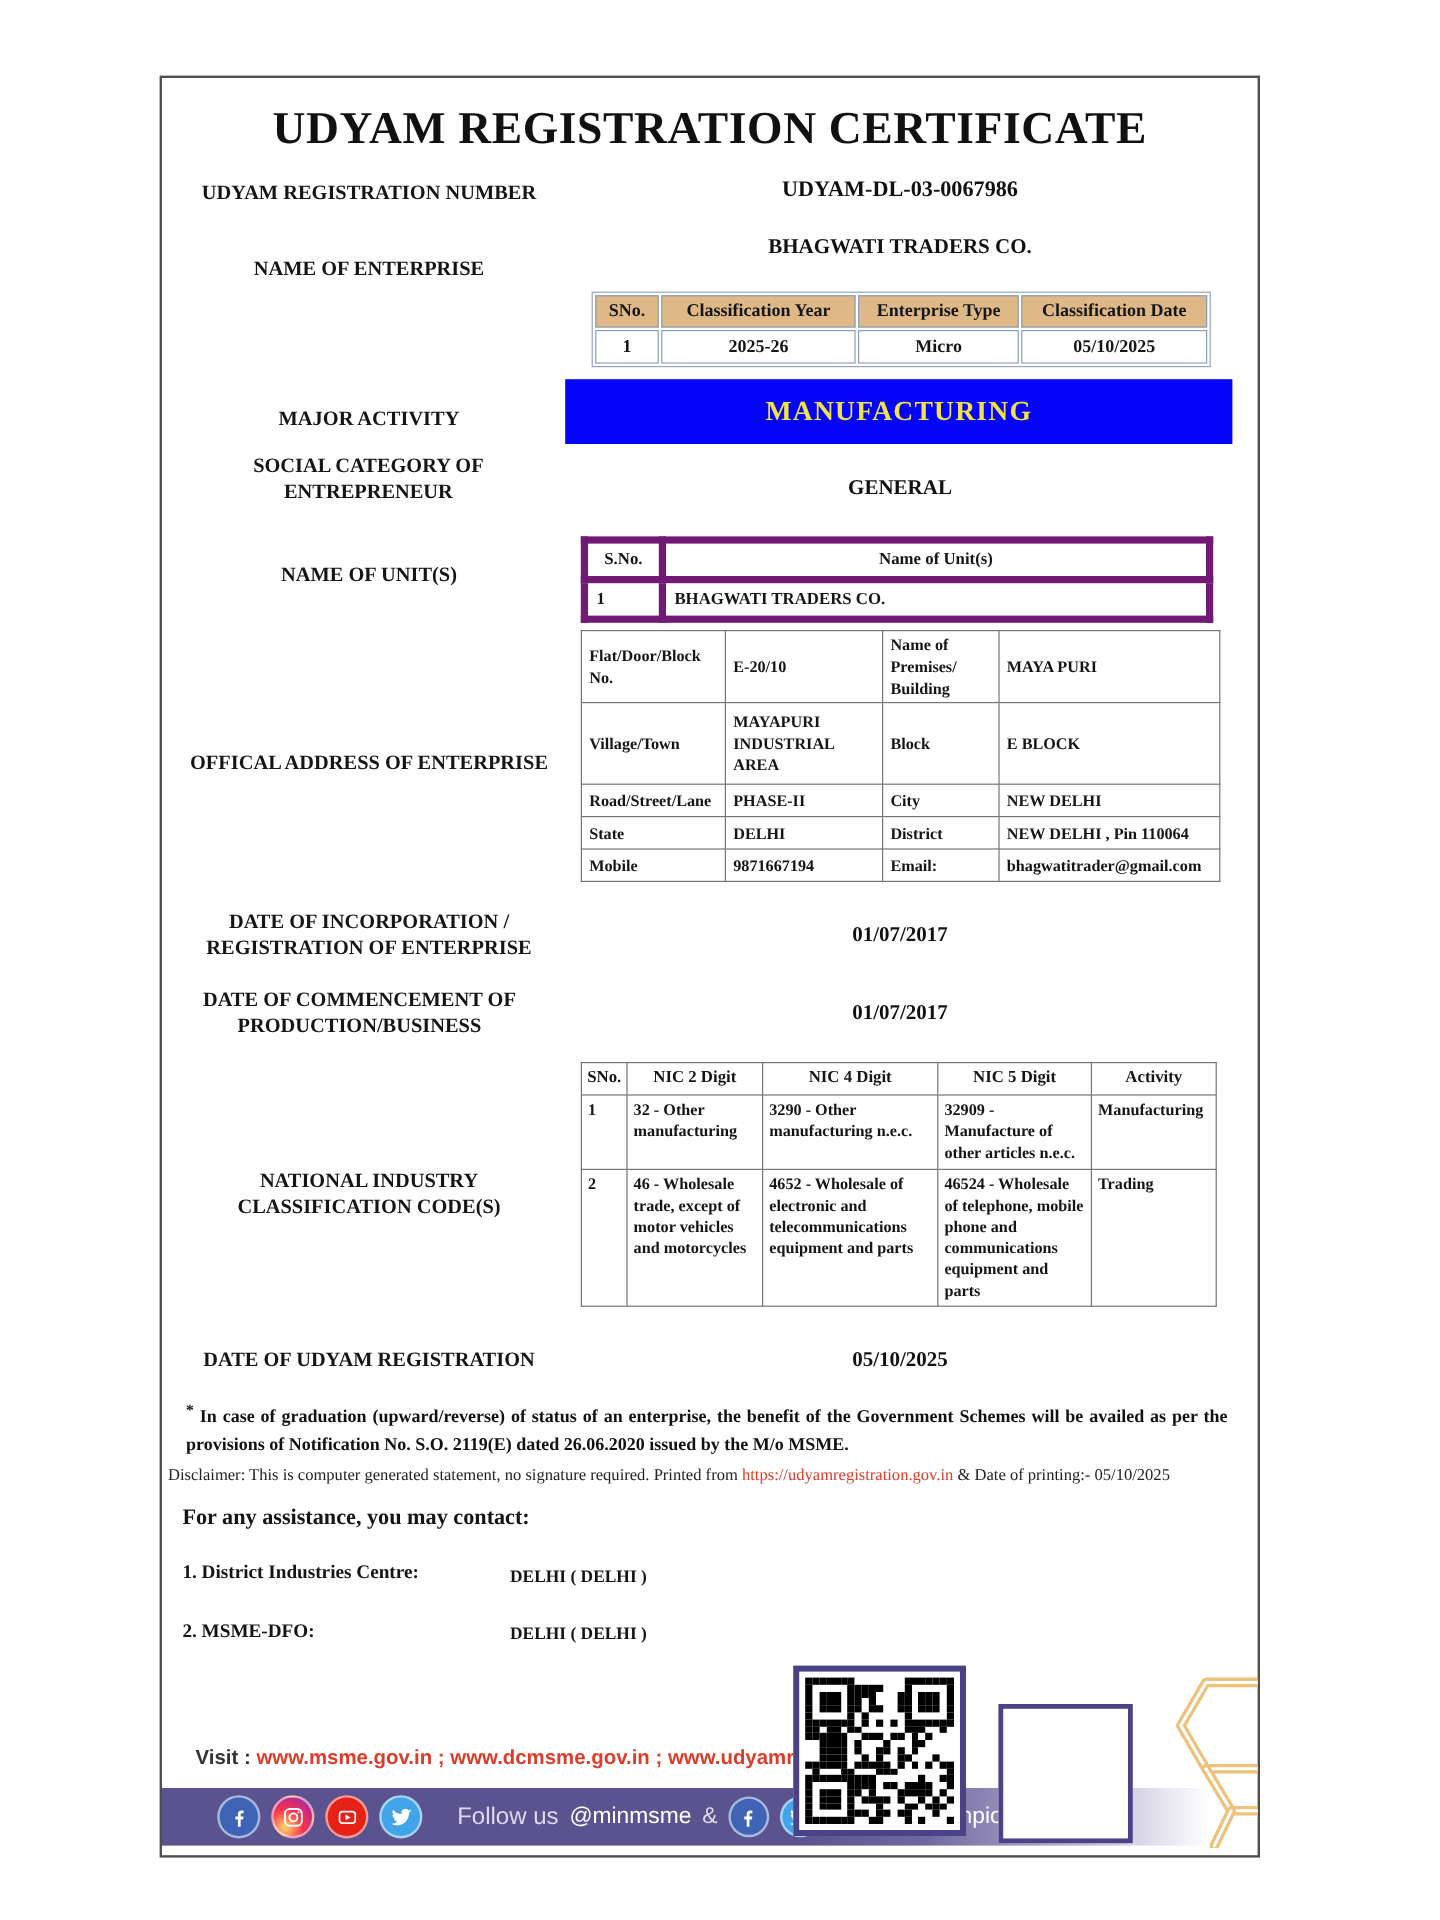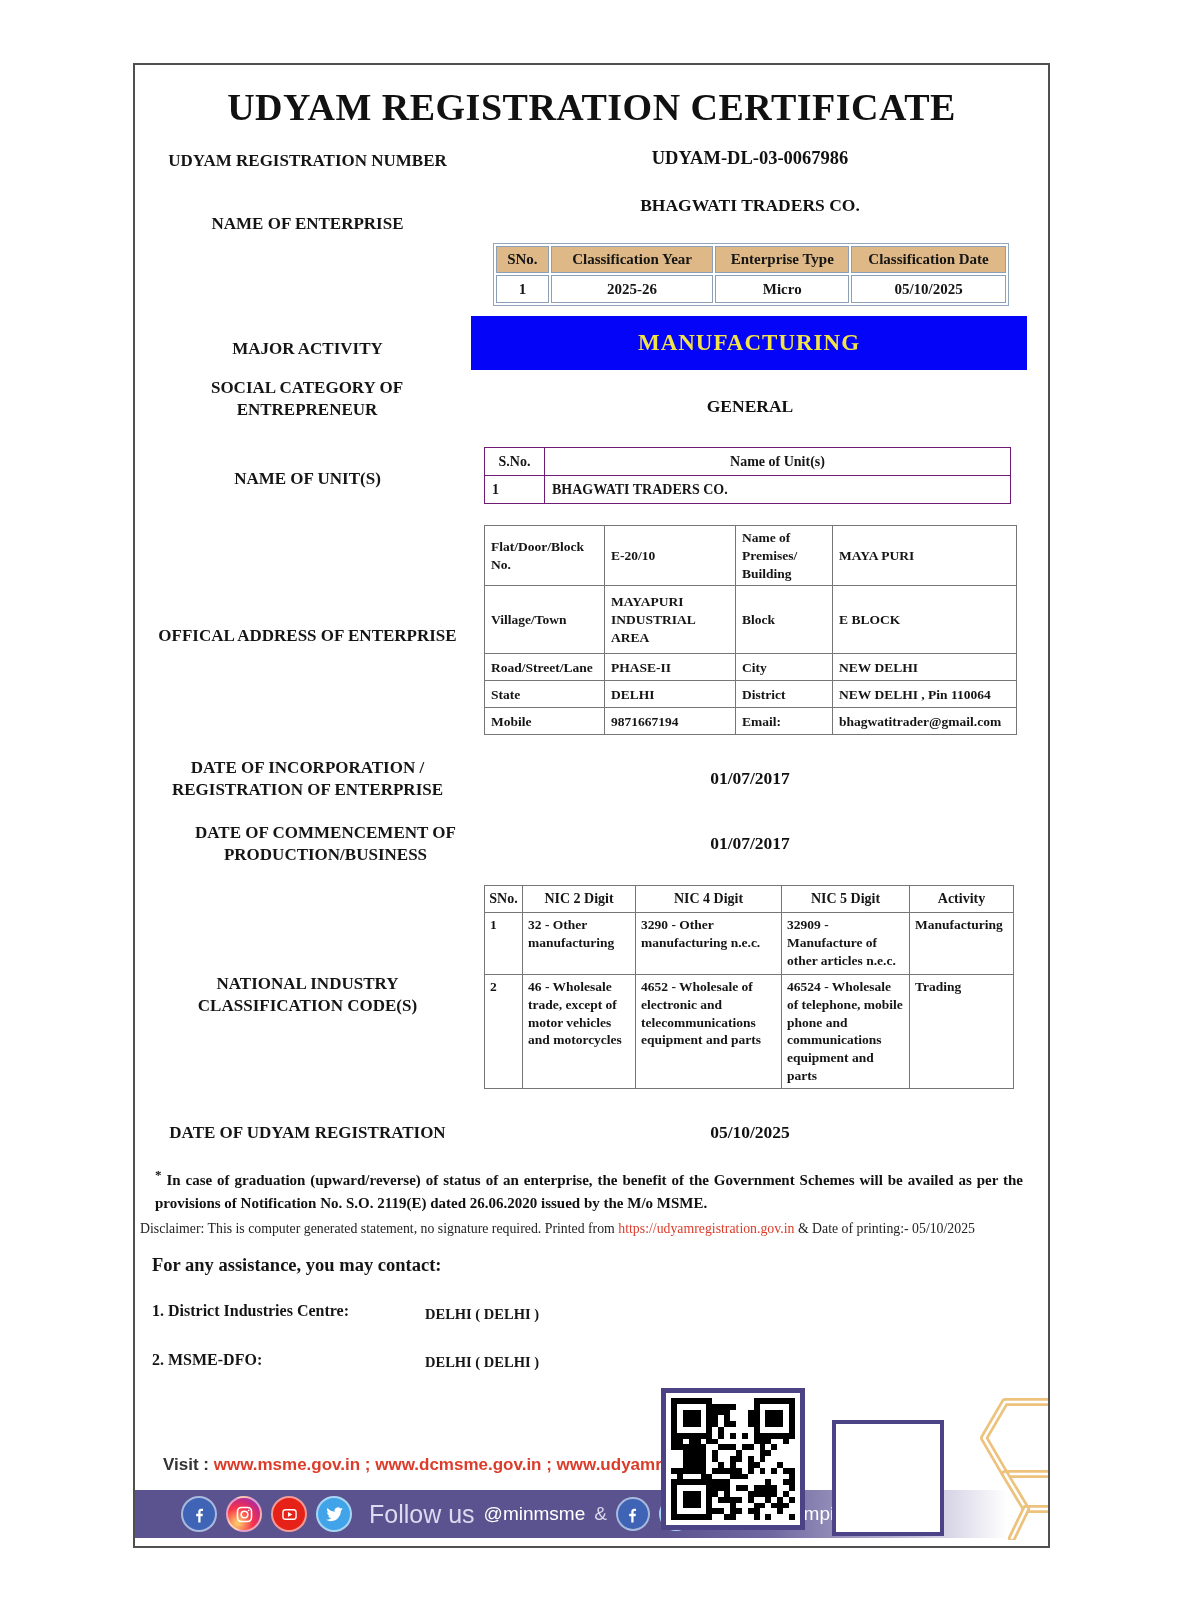--- a/index.html
+++ b/index.html
@@ -14,21 +14,21 @@
   sup.star{font-size:13px}
 
   
   .ctable{position:absolute;left:358px;top:178px;width:516px;border-collapse:separate;
           border-spacing:2px;border:1px solid #92a6bc;font-weight:bold}
   .ctable th{background:#DEB887;border:1px solid #8ba0b6;font-size:15px;padding:2px 5px;height:21px}
   .ctable td{border:1px solid #8ba0b6;font-size:15px;text-align:center;padding:2px 5px;height:22px;font-weight:bold}
 
   
   .utable{position:absolute;left:349px;top:382px;width:527px;border-collapse:collapse;font-weight:bold}
-  .utable th,.utable td{border:1px solid #701a75;font-size:14px;padding:3px 7px}
+  .utable th,.utable td{border:6px solid #701a75;font-size:14px;padding:3px 7px}
   .utable th{text-align:center;height:21px}
   .utable td{height:21px;text-align:left}
 
   
   .atable{position:absolute;left:349px;top:460px;width:532px;border-collapse:collapse;
           table-layout:fixed;font-weight:bold}
   .atable td{border:1px solid #767676;font-size:13.5px;padding:3px 6px;vertical-align:middle;
              line-height:1.32;overflow-wrap:break-word}
 
   
@@ -57,21 +57,21 @@
            background:linear-gradient(90deg,#5b538f 0%,#5b538f 58%,#6f68a0 70%,#b7b2d2 84%,rgba(255,255,255,0) 96%);
            display:flex;align-items:center;gap:9px;padding-left:46px;
            font-family:"Liberation Sans",sans-serif}
   .sicon{width:36px;height:36px;border-radius:50%;flex:0 0 auto;display:flex;align-items:center;
          justify-content:center;border:2px solid rgba(255,255,255,.55);box-sizing:border-box}
   .sicon svg{width:21px;height:21px;display:block}
   .fb{background:#3f64b5}
   .ig{background:radial-gradient(circle at 30% 78%,#fdc468 5%,#f8334b 45%,#c62a81 70%,#8a3ab9 95%)}
   .yt{background:#e62117}
   .tw{background:#41a3e8}
-  .ftext{color:#ddd9ee;font-size:25px;margin-left:8px}
+  .ftext{color:#ddd9ee;font-size:20px;margin-left:20px}
   .fhandle{color:#ffffff;font-size:19px;font-weight:normal}
   .famp{color:#ddd9ee;font-size:19px}
 
   .qrbox{position:absolute;left:526px;top:1323px;width:124px;height:122px;background:#fff;
          border:5px solid #4C4387;padding:5px}
   .qr-grid{display:grid;width:100%;height:100%;grid-template-columns:repeat(21,1fr);
            grid-template-rows:repeat(21,1fr)}
   .qb{background:#000}
   .wbox{position:absolute;left:697px;top:1355px;width:104px;height:108px;background:#fff;
         border:4px solid #4C4387}
@@ -168,21 +168,21 @@
         <td>9871667194</td>
         <td>Email:</td>
         <td>bhagwatitrader@gmail.com</td>
       </tr>
     </tbody>
       </table>
 
     <div class="lbl" style="left:20px;top:692px;width:305px">DATE OF INCORPORATION / REGISTRATION OF ENTERPRISE</div>
     <div class="val" style="left:345px;top:703px;width:540px">01/07/2017</div>
 
-    <div class="lbl" style="left:38px;top:757px;width:305px">DATE OF COMMENCEMENT OF PRODUCTION/BUSINESS</div>
+    <div class="lbl" style="left:12px;top:757px;width:305px">DATE OF COMMENCEMENT OF PRODUCTION/BUSINESS</div>
     <div class="val" style="left:345px;top:768px;width:540px">01/07/2017</div>
 
     <div class="lbl" style="left:20px;top:908px;width:305px">NATIONAL INDUSTRY CLASSIFICATION CODE(S)</div>
     <table class="ntable">
       <colgroup>
           <col style="width:38px">
           <col style="width:113px">
           <col style="width:146px">
           <col style="width:128px">
           <col style="width:104px">

